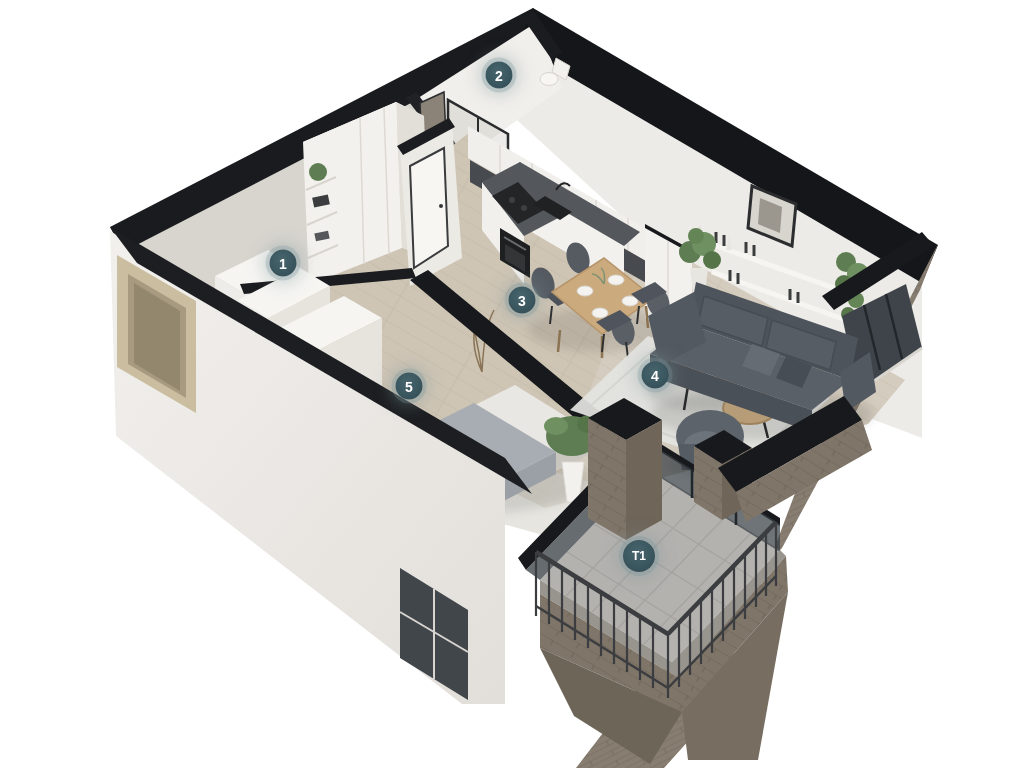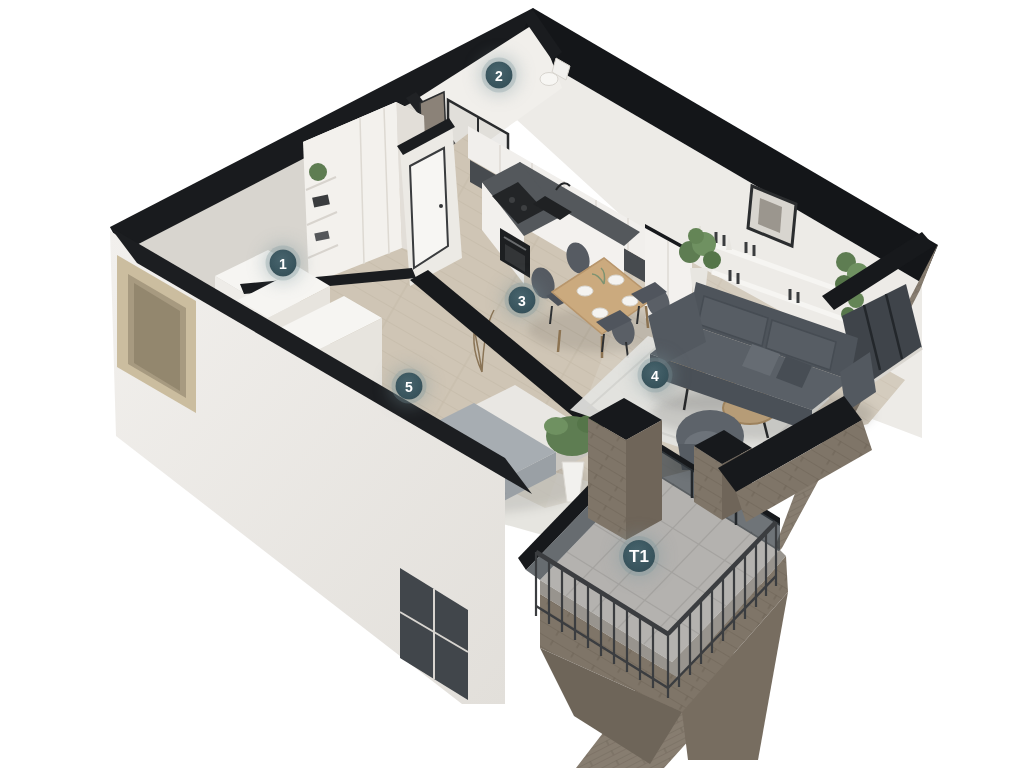--- a/index.html
+++ b/index.html
@@ -6,21 +6,21 @@
   .stage{position:relative;width:1024px;height:768px;background:#ffffff;overflow:hidden;
          font-family:"Liberation Sans",sans-serif;}
   .stage svg{position:absolute;left:0;top:0;}
   .badge{position:absolute;display:flex;align-items:center;justify-content:center;
          width:27px;height:27px;border-radius:50%;
          background:radial-gradient(circle at 45% 38%, #48646d 0%, #3a565f 55%, #304a53 100%);
          color:#fff;font-size:14px;font-weight:bold;line-height:1;
          transform:translate(-50%,-50%);
          box-shadow:0 0 0 4px rgba(124,150,156,0.30), 0 0 16px 7px rgba(124,150,156,0.34);
          cursor:pointer;user-select:none;}
-  .badge.wide{width:32px;height:32px;font-size:17px;}
+  .badge.wide{width:32px;height:32px;font-size:12px;}
 </style>
 </head>
 <body>
 
 <div class="stage">
 <svg width="1024" height="768" viewBox="0 0 1024 768">
   <defs>
     <pattern id="wood" width="90" height="14" patternUnits="userSpaceOnUse" patternTransform="rotate(30)">
       <rect width="90" height="14" fill="#cfc5b5"></rect>
       <line x1="0" y1="0" x2="90" y2="0" stroke="#c2b7a5" stroke-width="1.2"></line>

